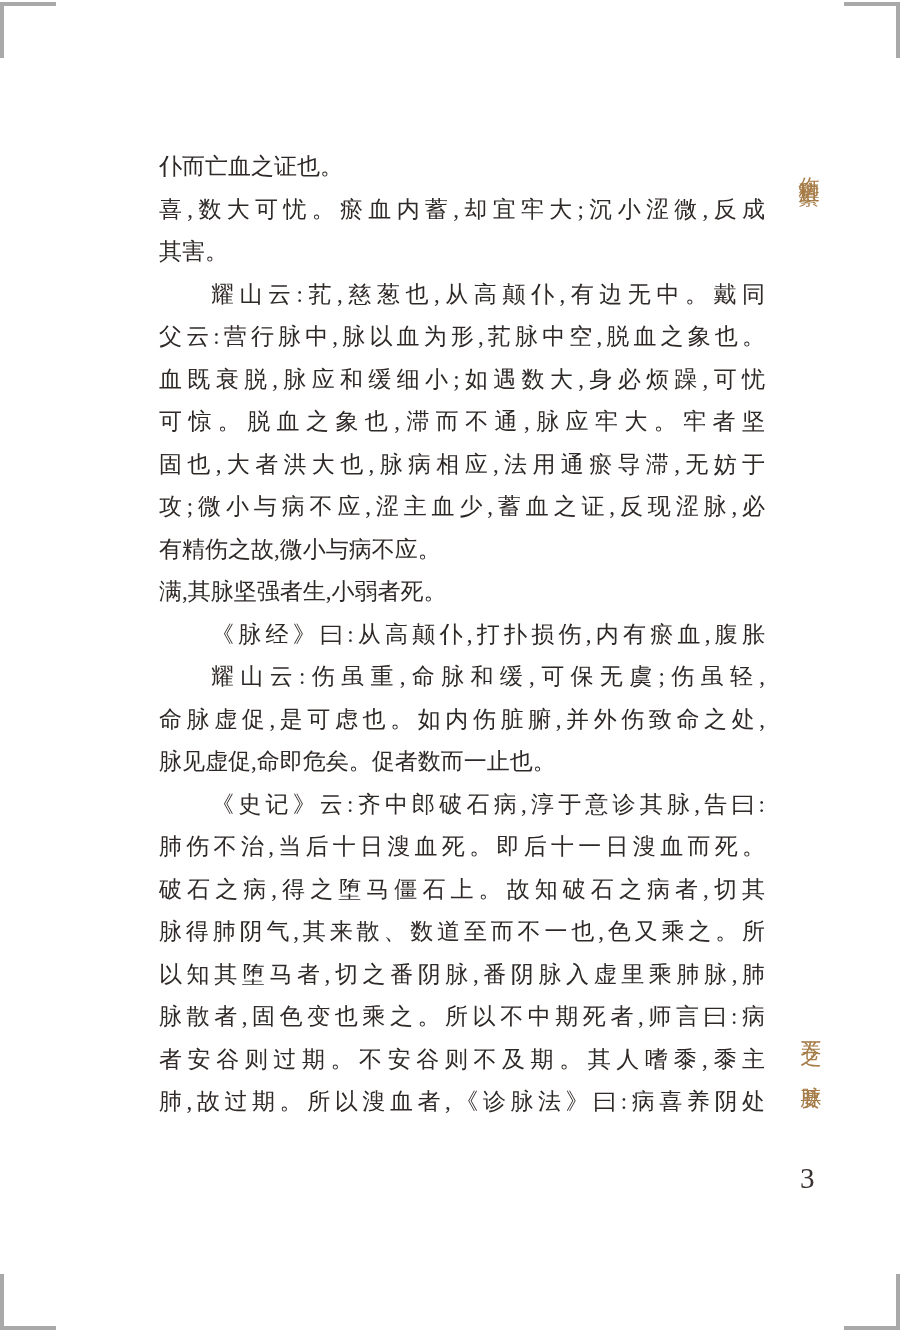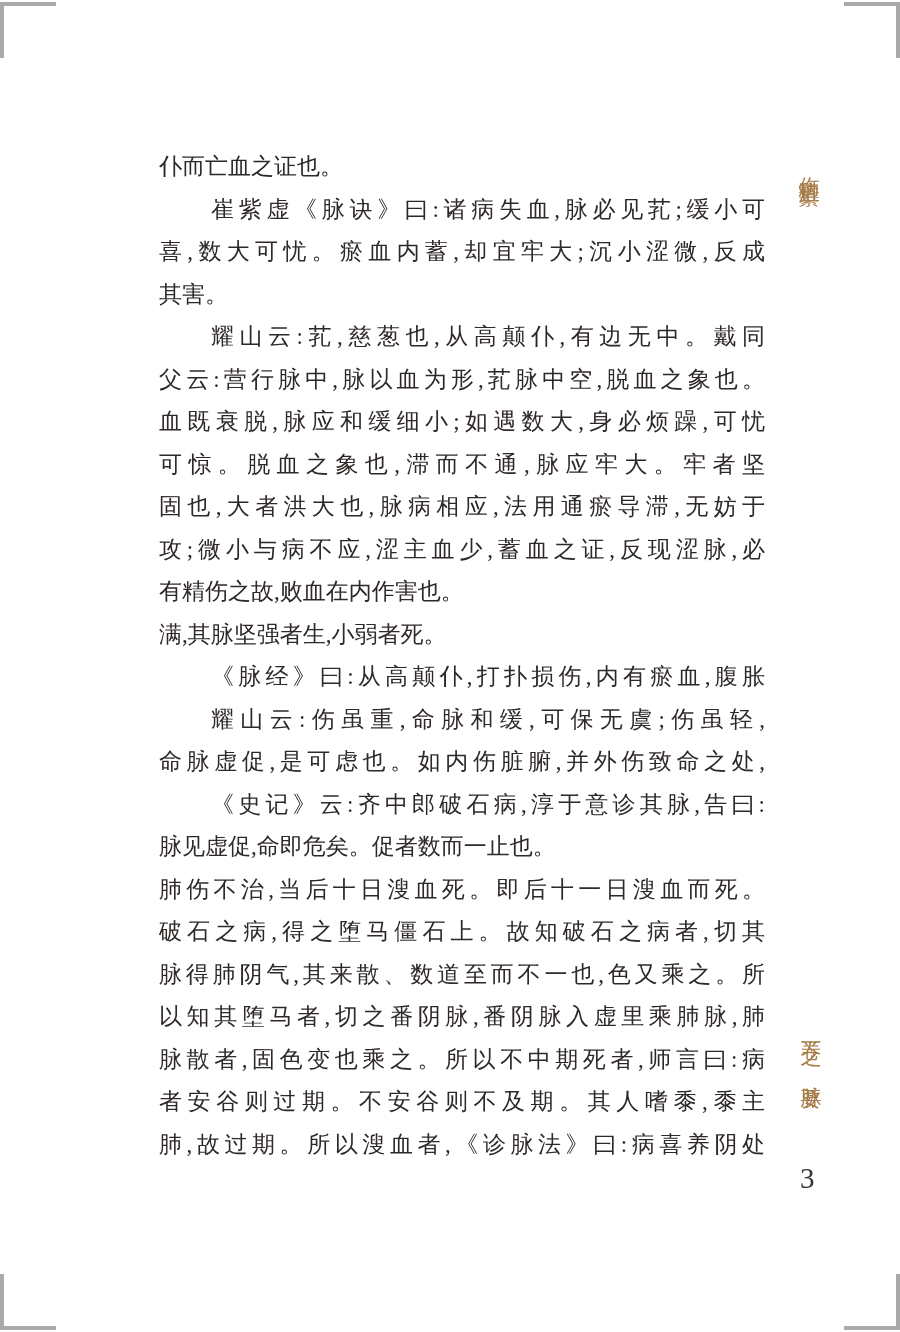--- a/index.html
+++ b/index.html
@@ -69,36 +69,35 @@
 </head>
 <body>
 
 <div class="crop tl"></div>
 <div class="crop tr"></div>
 <div class="crop bl"></div>
 <div class="crop br"></div>
 
 <div class="textblock">
   <div class="line end">仆而亡血之证也。</div>
-  <div class="line indent">崔紫虚《脉诀》曰:诸病失血,脉必见芤;缓小可</div>
   <div class="line">喜,数大可忧。瘀血内蓄,却宜牢大;沉小涩微,反成</div>
   <div class="line end">其害。</div>
   <div class="line indent">耀山云:芤,慈葱也,从高颠仆,有边无中。戴同</div>
   <div class="line">父云:营行脉中,脉以血为形,芤脉中空,脱血之象也。</div>
   <div class="line">血既衰脱,脉应和缓细小;如遇数大,身必烦躁,可忧</div>
   <div class="line">可惊。脱血之象也,滞而不通,脉应牢大。牢者坚</div>
   <div class="line">固也,大者洪大也,脉病相应,法用通瘀导滞,无妨于</div>
   <div class="line">攻;微小与病不应,涩主血少,蓄血之证,反现涩脉,必</div>
-  <div class="line end">有精伤之故,败血在内作害也。</div>
+  <div class="line end">有精伤之故,微小与病不应。</div>
   <div class="line end">满,其脉坚强者生,小弱者死。</div>
   <div class="line indent">《脉经》曰:从高颠仆,打扑损伤,内有瘀血,腹胀</div>
   <div class="line indent">耀山云:伤虽重,命脉和缓,可保无虞;伤虽轻,</div>
   <div class="line">命脉虚促,是可虑也。如内伤脏腑,并外伤致命之处,</div>
+  <div class="line end">脉见虚促,命即危矣。促者数而一止也。</div>
   <div class="line indent">《史记》云:齐中郎破石病,淳于意诊其脉,告曰:</div>
-  <div class="line end">脉见虚促,命即危矣。促者数而一止也。</div>
   <div class="line">肺伤不治,当后十日溲血死。即后十一日溲血而死。</div>
   <div class="line">破石之病,得之堕马僵石上。故知破石之病者,切其</div>
   <div class="line">脉得肺阴气,其来散、数道至而不一也,色又乘之。所</div>
   <div class="line">以知其堕马者,切之番阴脉,番阴脉入虚里乘肺脉,肺</div>
   <div class="line">脉散者,固色变也乘之。所以不中期死者,师言曰:病</div>
   <div class="line">者安谷则过期。不安谷则不及期。其人嗜黍,黍主</div>
   <div class="line">肺,故过期。所以溲血者,《诊脉法》曰:病喜养阴处</div>
 </div>
 
 <div class="margin-header">伤科汇纂</div>

